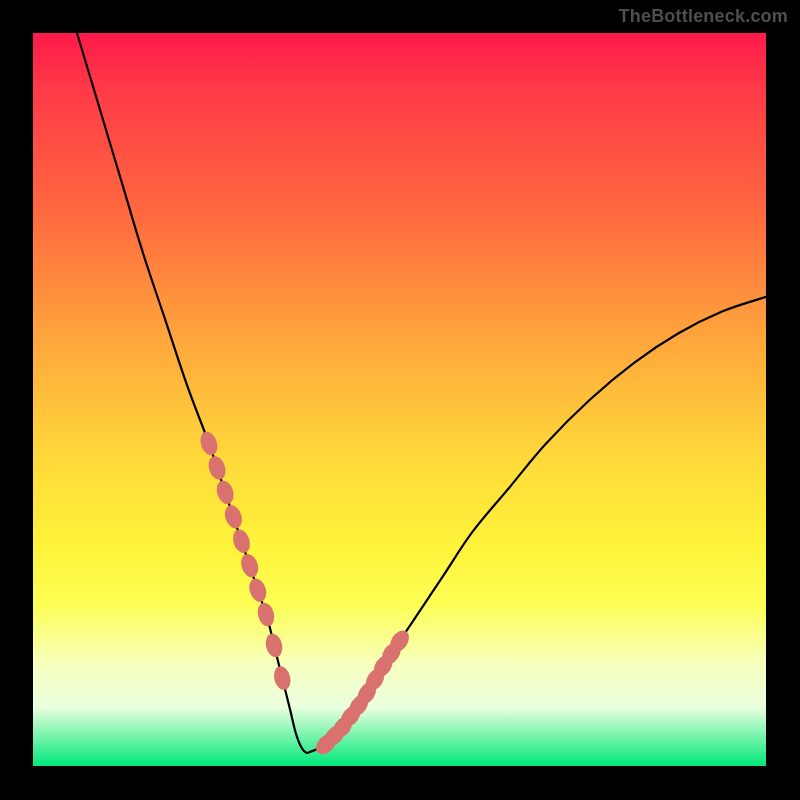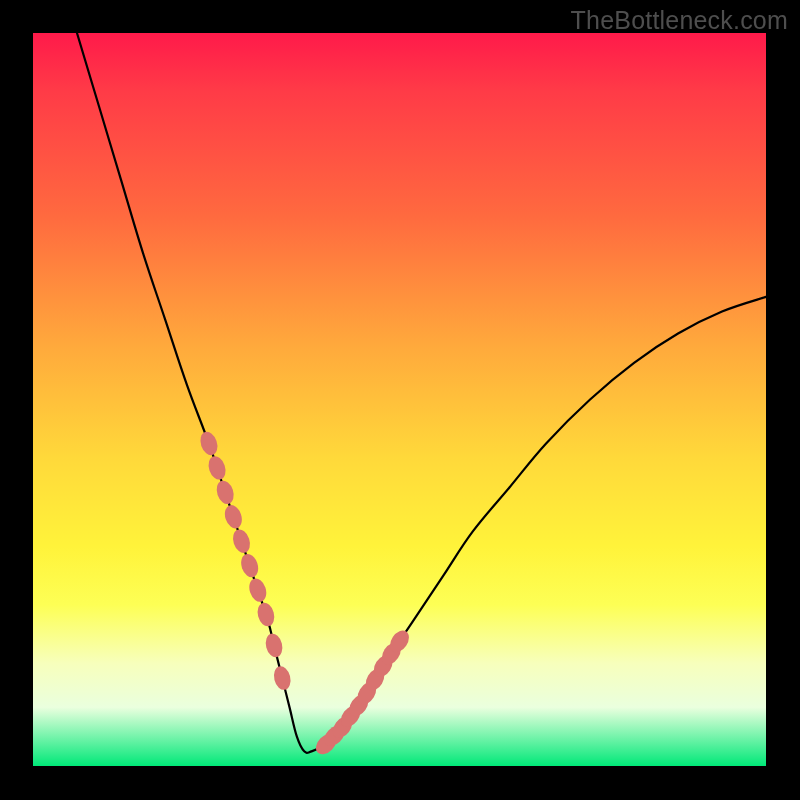--- a/index.html
+++ b/index.html
@@ -36,22 +36,22 @@
       #f7ffbc 86%,
       #eaffde 92%,
       #00e878 100%
     );
   }
   .watermark {
     position: absolute;
     top: 6px;
     right: 12px;
     font-family: Arial, Helvetica, sans-serif;
-    font-size: 25px;
-    font-weight: 400;
+    font-size: 18px;
+    font-weight: 700;
     color: #4e4e4e;
     letter-spacing: 0.2px;
   }
   svg.curve {
     position: absolute;
     top: 0;
     left: 0;
     width: 733px;
     height: 733px;
     overflow: visible;

